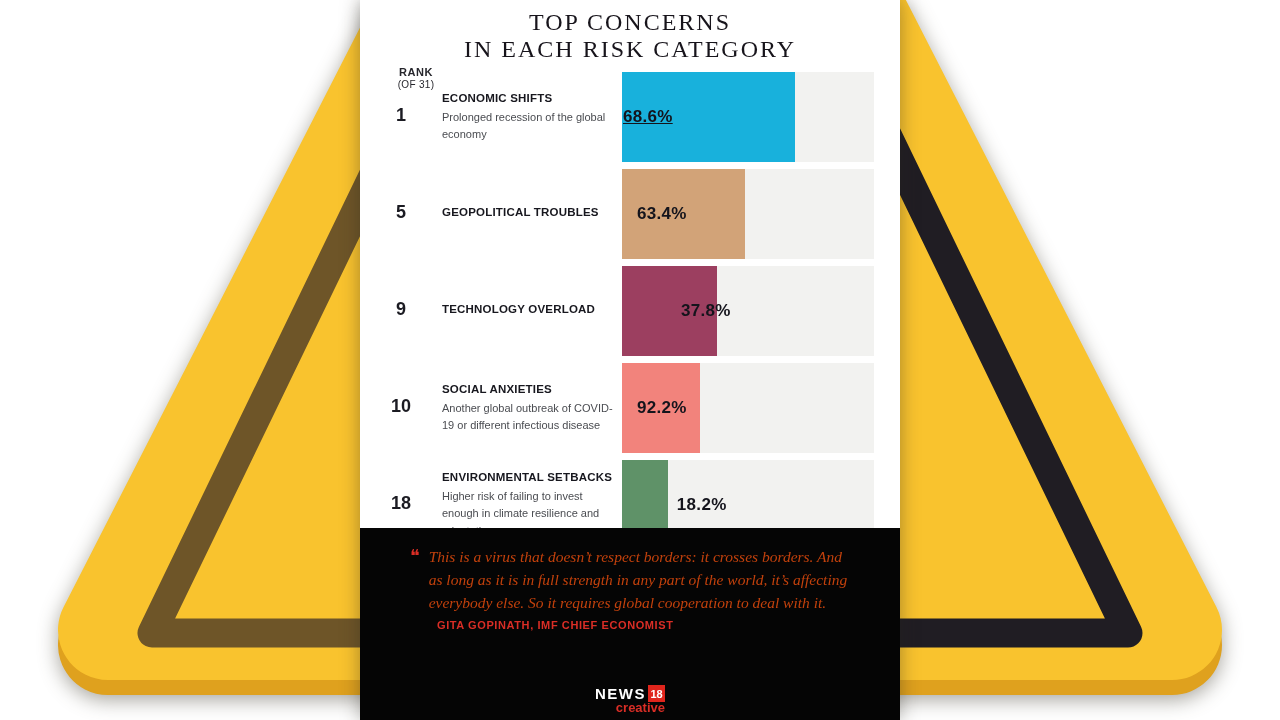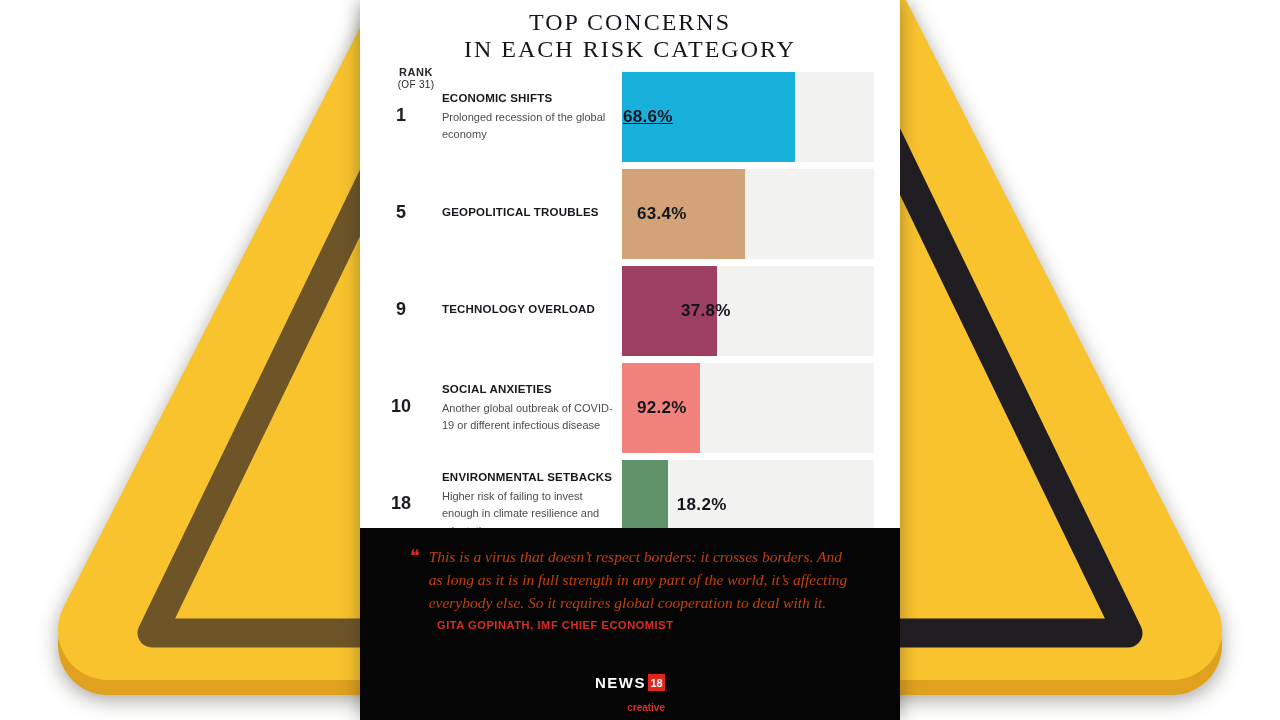--- a/index.html
+++ b/index.html
@@ -64,21 +64,21 @@
     position:absolute;left:50%;bottom:7px;transform:translateX(-50%);
     display:inline-flex;flex-direction:column;align-items:flex-end;
   }
   .logo-top{display:flex;align-items:flex-start;}
   .logo-news{color:#ffffff;font-weight:bold;font-size:15px;letter-spacing:1.5px;line-height:17px;}
   .logo-box{
     width:17px;height:17px;margin-left:2px;
     display:flex;align-items:center;justify-content:center;
     color:#ffffff;font-size:11px;font-weight:bold;
   }
-  .logo-sub{font-size:10px;font-weight:bold;line-height:11px;margin-top:11px;}
+  .logo-sub{font-size:13px;font-weight:bold;line-height:11px;margin-top:0;}
 </style>
 </head>
 <body>
 
 <svg class="sign-svg" viewBox="0 0 1280 720" aria-hidden="true">
   <defs>
     <linearGradient id="stripeGrad" x1="0" y1="0" x2="1" y2="0">
       <stop offset="0.22" stop-color="#6e5528"></stop>
       <stop offset="0.72" stop-color="#201d23"></stop>
     </linearGradient>

